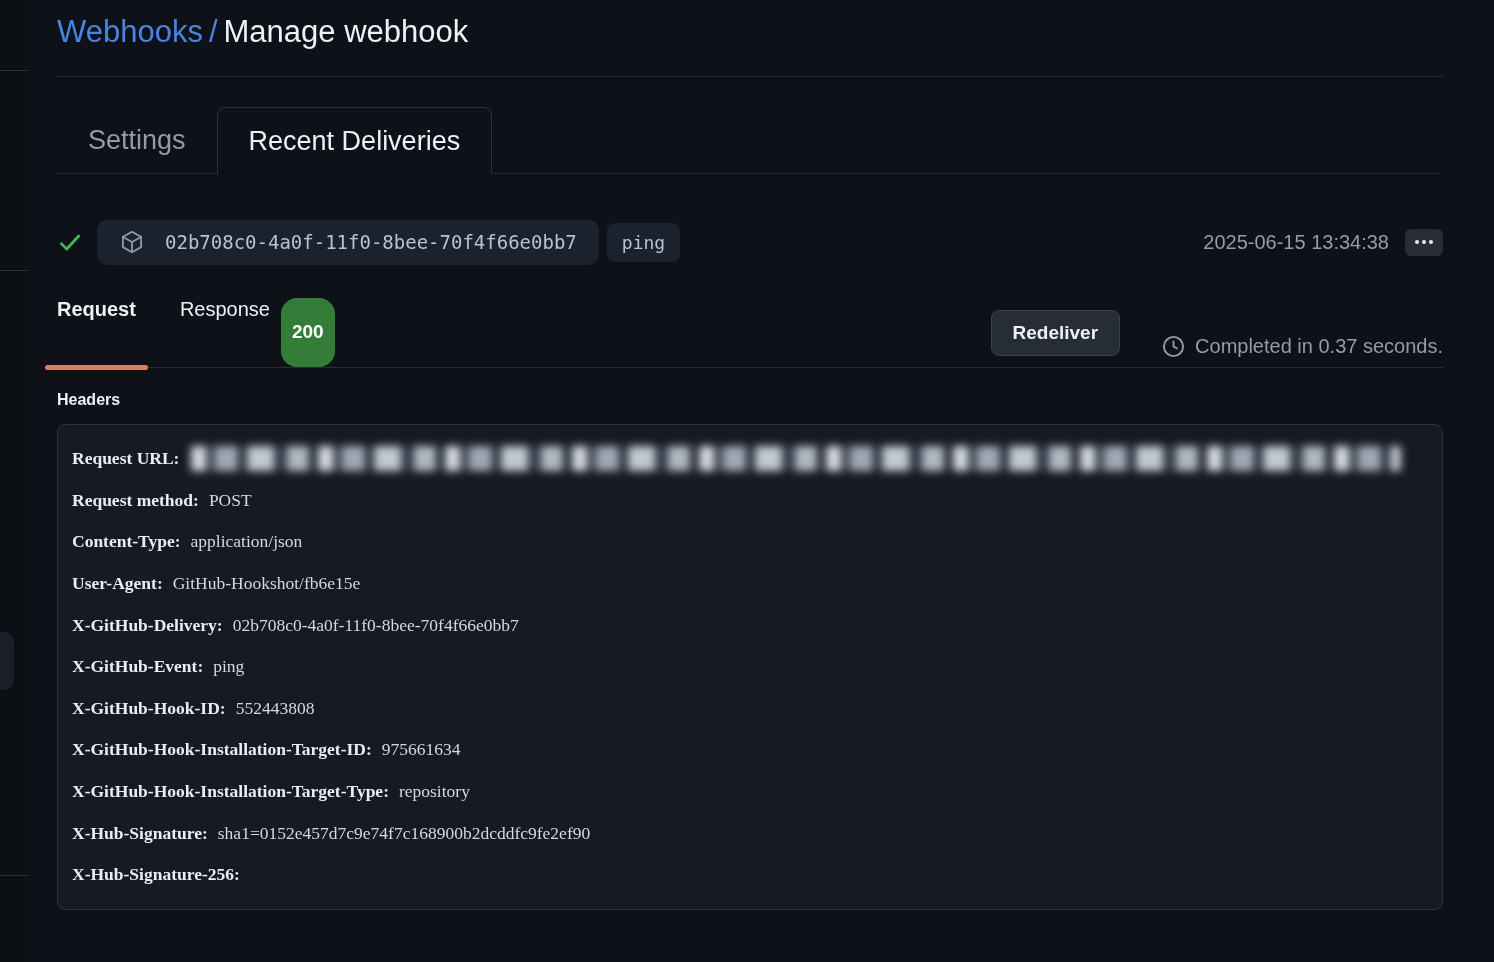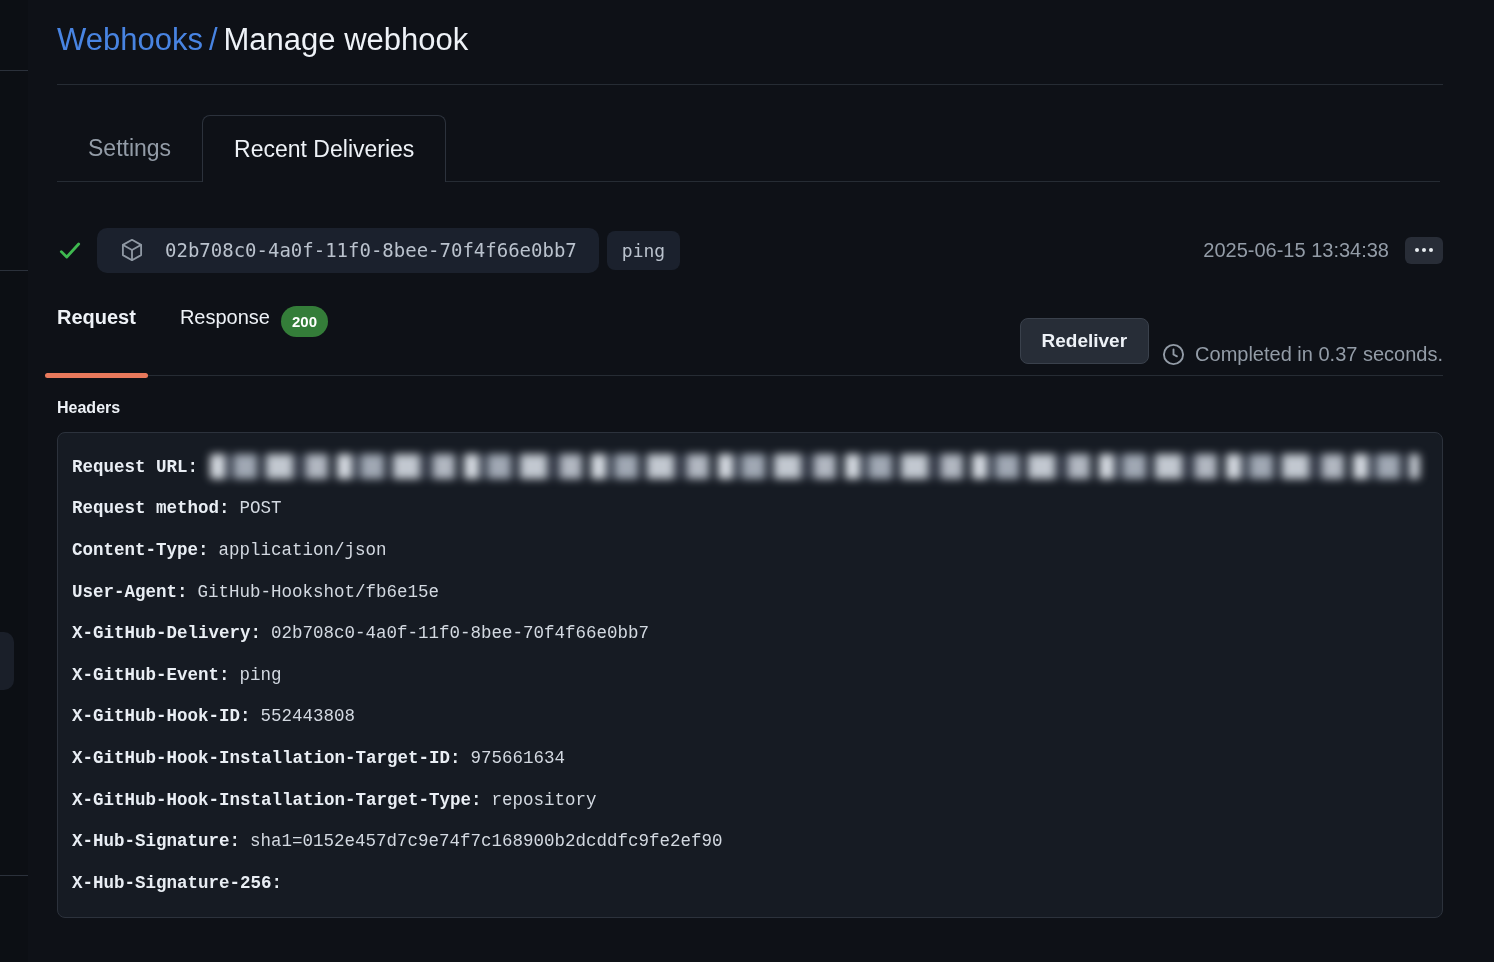--- a/index.html
+++ b/index.html
@@ -15,28 +15,28 @@
   body{
     width:1494px;height:962px;overflow:hidden;position:relative;
     background:var(--page-bg);
     font-family:"Liberation Sans",sans-serif;color:var(--text-primary);
   }
   
   .rail{position:absolute;left:0;top:0;width:28px;height:962px;background:var(--rail-bg);}
   .rail-divider{position:absolute;left:0;width:28px;height:1px;background:var(--rail-divider);}
   .rail-highlight{position:absolute;left:-14px;width:28px;height:58px;top:632px;border-radius:10px;background:var(--rail-highlight);}
   
-  .main{position:absolute;left:57px;top:8px;width:1386px;}
+  .main{position:absolute;left:57px;top:0;width:1386px;}
   .page-header{padding:9px 0 21px;border-bottom:1px solid var(--divider);font-size:31px;line-height:46px;}
   .page-header a{color:var(--accent-blue);text-decoration:none;cursor:pointer;}
   .page-header .sep{color:var(--accent-blue);margin:0 6px;}
   .page-header .current{color:var(--text-primary);}
   
   .tabs{margin-top:30px;display:flex;align-items:stretch;height:67px;border-bottom:1px solid var(--divider);width:1383px;}
-  .tab{display:flex;align-items:center;padding:0 31px;font-size:23px;color:var(--text-muted);cursor:pointer;}
+  .tab{display:flex;align-items:center;padding:0 31px;font-size:27px;color:var(--text-muted);cursor:pointer;}
   .tab.active{
     color:var(--text-primary);background:var(--page-bg);
     border:1px solid var(--block-border);border-bottom:none;border-radius:8px 8px 0 0;
     margin-bottom:-1px;
   }
   
   .delivery-row{margin-top:45px;display:flex;align-items:center;height:46px;}
   .check-icon{width:26px;height:26px;flex:none;margin-right:14px;}
   .guid-pill{
     display:flex;align-items:center;height:45px;background:var(--pill-bg);
@@ -59,36 +59,36 @@
   .subtabs-row{margin-top:33px;height:70px;display:flex;align-items:center;border-bottom:1px solid var(--divider);position:relative;width:1386px;}
   .subtab{position:relative;height:100%;display:flex;align-items:flex-start;padding:0 12px;font-size:20px;color:var(--text-primary);cursor:pointer;gap:11px;}
   .subtab:first-child{margin-left:-12px;}
   .subtab.active{font-weight:700;}
   .subtab.active::after{
     content:"";position:absolute;left:0;right:0;bottom:-3px;height:5px;border-radius:3px;
     background:var(--accent-orange);
   }
   .subtab + .subtab{margin-left:20px;}
   .status-badge{
-    background:var(--badge-green);color:#ffffff;font-weight:700;font-size:15px;
-    padding:5px 11px;border-radius:16px;line-height:1.4;
+    background:var(--badge-green);color:#ffffff;font-weight:700;font-size:19px;
+    padding:21px 11px;border-radius:16px;line-height:1.4;
   }
-  .subtab-right{margin-left:auto;display:flex;align-items:center;gap:0;justify-content:center;}
+  .subtab-right{margin-left:auto;display:flex;align-items:center;gap:29px;justify-content:center;}
   .redeliver-btn{
     background:var(--btn-bg);border:1px solid var(--btn-border);border-radius:8px;
     color:var(--text-primary);font-weight:700;font-size:19px;padding:11px 21px;cursor:pointer;
     font-family:"Liberation Sans",sans-serif;
   }
   .completed-wrap{display:flex;align-items:center;gap:9px;color:var(--text-muted);font-size:20px;margin-left:12px;margin-top:28px;}
   
   .headers-heading{margin:23px 0 0;font-size:16px;font-weight:700;color:var(--text-primary);}
   .code-block{
     margin-top:15px;width:1386px;border:1px solid var(--block-border);border-radius:8px;
     background:var(--block-bg);padding:13px 14px;
-    font-family:Liberation Mono, monospace;font-size:17.5px;
+    font-family:Liberation Serif, serif;font-size:17.5px;
   }
   .code-line{height:41.6px;display:flex;align-items:center;white-space:pre;}
   .ck{font-weight:700;color:var(--code-key);}
   .cv{color:var(--code-value);margin-left:10px;}
   .blur-strip{
     flex:1;height:25px;margin-left:12px;border-radius:3px;max-width:1210px;
     background:
       repeating-linear-gradient(90deg,
         rgba(222,227,234,.95) 0 15px, rgba(66,74,88,.85) 15px 24px,
         rgba(168,176,188,.95) 24px 47px, rgba(38,44,56,.9) 47px 56px,

